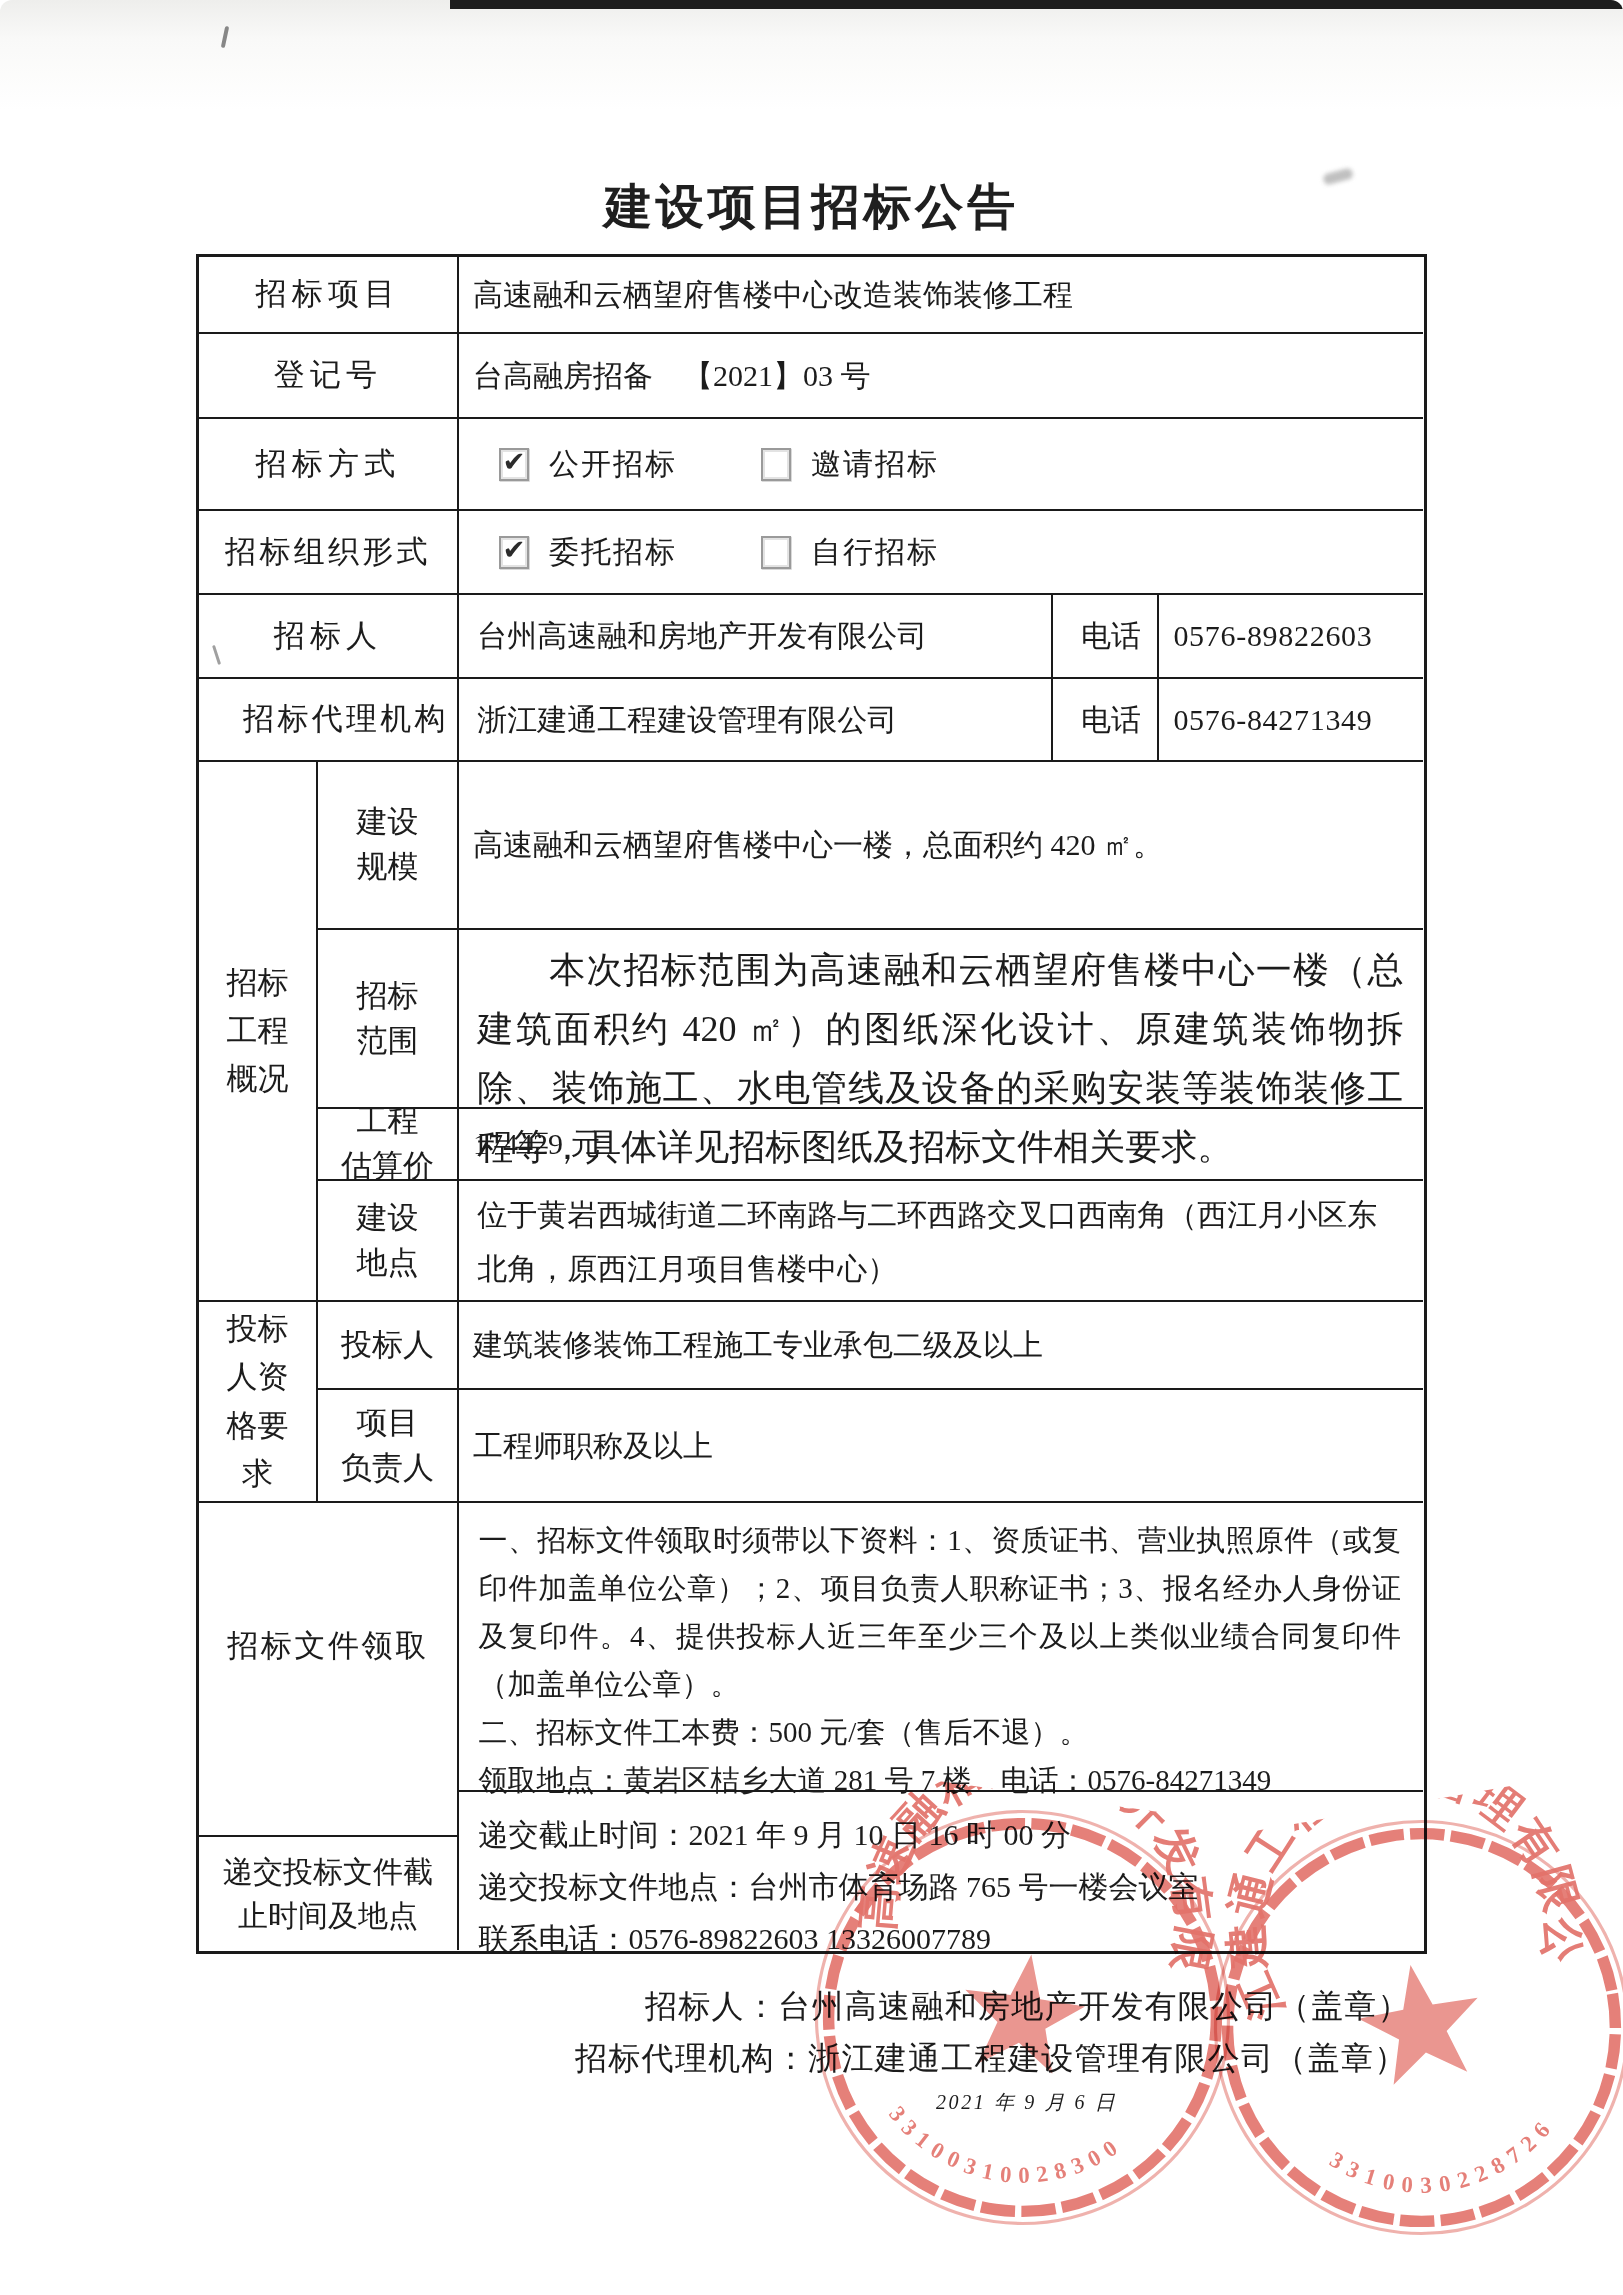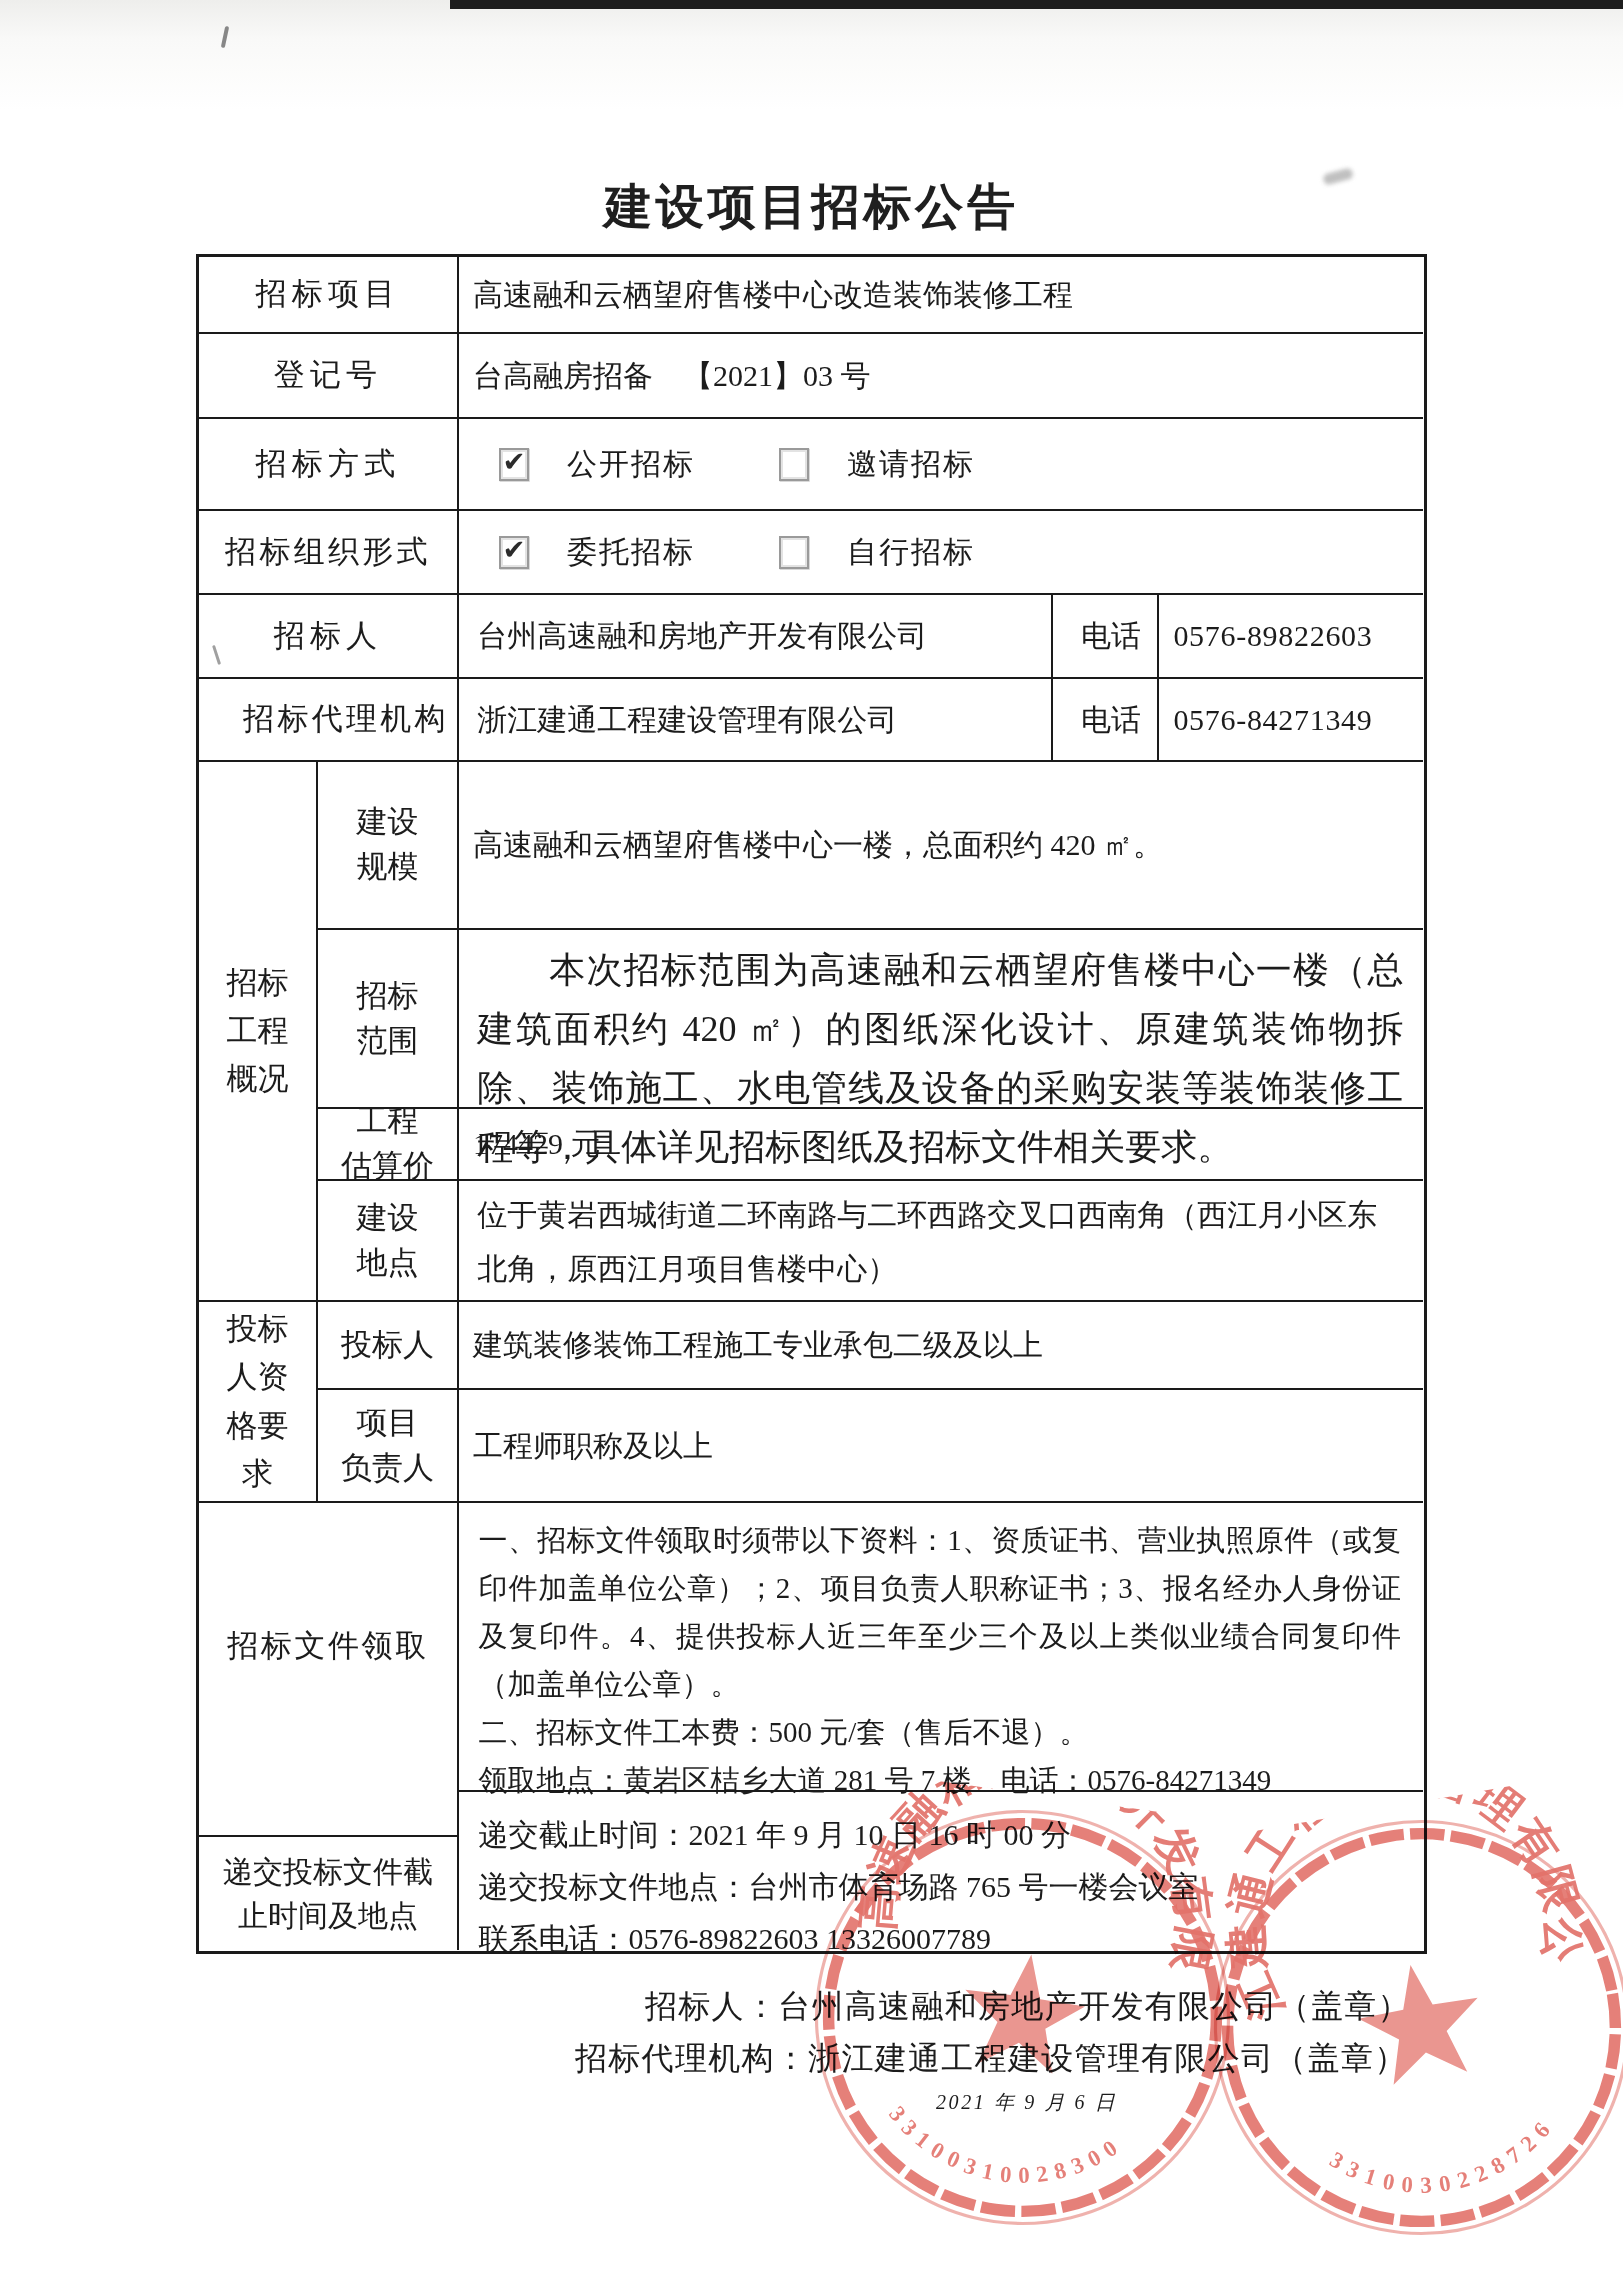--- a/index.html
+++ b/index.html
@@ -3,20 +3,21 @@
 <meta charset="utf-8">
 <style>
   html,body{margin:0;padding:0;}
   .page{
     position:relative;
     width:1623px;height:2295px;
     background:linear-gradient(180deg,#eeeeec 0px,#f9f9f8 39px,#ffffff 111px);
     overflow:hidden;
     font-family:"Liberation Serif","DejaVu Serif",serif;
     color:#1c1c1c;
+    border-radius:12px;
   }
   
   .topbar{position:absolute;left:450px;top:0;width:1173px;height:9.2px;background:#1d1d1d;}
   .mark1{position:absolute;left:223px;top:26px;width:3.9px;height:22px;background:#6a6a6a;border-radius:2px;transform:rotate(12deg);opacity:.8;}
   .mark2{position:absolute;left:1323px;top:171px;width:30px;height:10.5px;background:#ababab;border-radius:5.2px;filter:blur(2px);transform:rotate(-15deg);opacity:.75;}
   .mark3{position:absolute;left:215px;top:645px;width:2.6px;height:19.6px;background:#777;border-radius:1.3px;transform:rotate(-18deg);opacity:.7;}
   
   .doc-title{
     position:absolute;left:196px;top:175px;width:1231px;
     text-align:center;font-size:48px;font-weight:700;letter-spacing:3.9px;
@@ -48,21 +49,21 @@
   .phone{padding-left:14.4px;font-size:30px;letter-spacing:0.7px;}
   
   .opts{gap:0;}
   .cb{
     width:26px;height:29px;border:2px solid #9a9a9a;background:#fff;
     box-shadow:inset 0 0 0 2px #e3e3e3, 0.7px 0.7px 0 #c9c9c9;
     display:inline-flex;align-items:center;justify-content:center;
     margin-left:26px;flex:0 0 auto;
   }
   .cb .tick{font-family:"DejaVu Sans",sans-serif;font-size:27.5px;font-weight:700;color:#2b2b2b;margin-top:-3.9px;}
-  .optlab{margin-left:38px;letter-spacing:2px;}
+  .optlab{margin-left:20px;letter-spacing:2px;}
   .cb2{margin-left:84px;}
   
   .scope{padding:10.5px 19.6px 6.5px 18.3px;line-height:59px;text-indent:2em;text-align:justify;font-size:36px;}
   .loc{padding:6.5px 19.6px 3.9px 18.3px;line-height:54px;font-size:30px;display:flex;align-items:center;}
   .docs{padding:13px 22px 6.5px 19.6px;font-size:29px;}
   .docs p{margin:0;line-height:48px;text-align:justify;}
   .dead{padding:17px 19.6px 6.5px 19.6px;font-size:30px;}
   .dead p{margin:0;line-height:52px;}
   
   .f1{position:absolute;left:645px;top:1985px;font-size:32px;letter-spacing:1.3px;}

